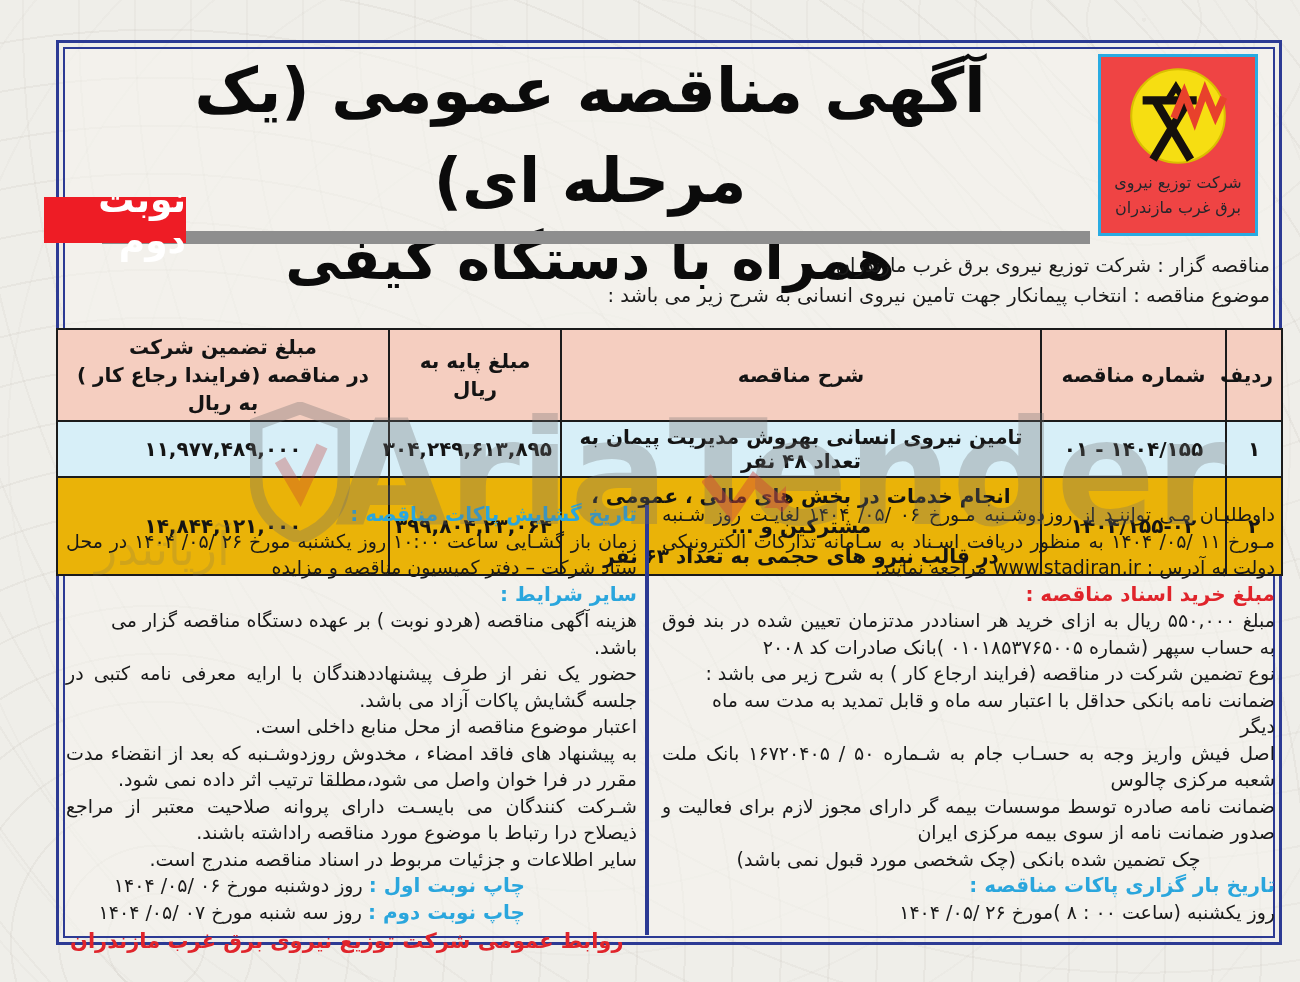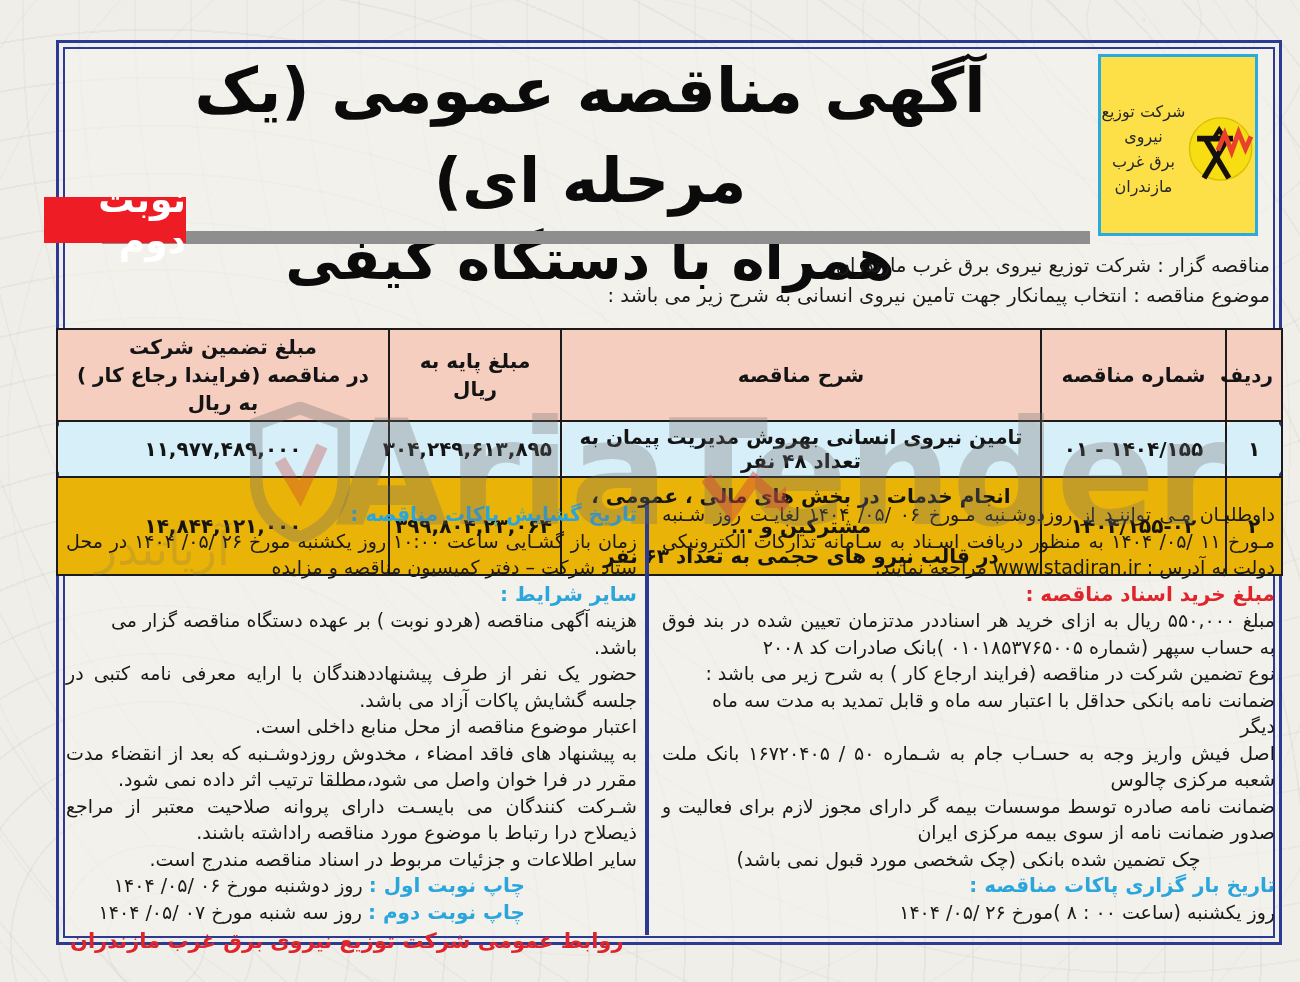--- a/index.html
+++ b/index.html
@@ -19,40 +19,40 @@
   .frame-outer { left:56px; top:40px; width:1226px; height:905px; border:3px solid #2c3a94; z-index:1; }
   .frame-inner { left:63px; top:47px; width:1212px; height:891px; border:2px solid #2c3a94;
                  background:rgba(245,244,239,0.55); z-index:1; }
 
   
   .title-block { left:105px; top:46px; width:970px; text-align:center; z-index:3; color:#0b0b0b; }
   .title-l1 { font-size:62px; font-weight:bold; line-height:1.45; letter-spacing:-1px; }
   .title-l2 { font-size:56px; font-weight:bold; line-height:1.2; letter-spacing:-1px; }
 
   .logo-box { left:1098px; top:54px; width:160px; height:182px; border:3px solid #29abe2;
-              background:#fde047; z-index:3; display:flex; flex-direction:row; align-items:center;
+              background:#ef4444; z-index:3; display:flex; flex-direction:column; align-items:center;
               padding-top:7px; }
   .logo-box svg { width:104px; height:104px; }
   .logo-text { font-size:16px; color:#26262b; text-align:center; line-height:1.55; margin-top:3px; }
 
   .badge { left:44px; top:197px; width:142px; height:46px; background:#ee1c25; color:#ffffff;
            font-size:36px; font-weight:bold; display:flex; align-items:center; justify-content:center;
            z-index:4; }
   .gray-bar { left:102px; top:231px; width:988px; height:13px; background:#8e8e8e; z-index:3; }
 
   .intro { left:120px; top:251px; width:1150px; text-align:right; font-size:19.5px; line-height:1.55;
            color:#1b1b1b; z-index:3; }
 
   
   table.tender { position:absolute; left:56px; top:328px; width:1225px; border-collapse:collapse;
                  z-index:3; direction:rtl; table-layout:fixed; }
   table.tender th, table.tender td { border:2px solid #1b1b1b; font-weight:bold; color:#141414;
                  text-align:center; vertical-align:middle; padding:3px 8px; }
   table.tender thead th { background:#f5cec0; font-size:20px; height:62px; white-space:pre-line; line-height:1.4; }
-  tr.row-blue   td { background:#d7eff8; height:44px; font-size:20px;border-radius:10px; }
+  tr.row-blue   td { background:#d7eff8; height:44px; font-size:20px; }
   tr.row-salmon td { background:#eab308; height:67px; font-size:20px; white-space:pre-line; line-height:1.5; }
   .num { direction:ltr; unicode-bidi:isolate; }
 
   
   .divider { left:645px; top:505px; width:4px; height:430px; border-left:2px solid #2c3a94;
              border-right:2px solid #2c3a94; z-index:3; }
   .col { z-index:3; font-size:19px; line-height:26.5px; text-align:justify; color:#191919; }
   .col-right { left:662px; top:501px; width:613px; }
   .col-left  { left:66px;  top:501px; width:571px; }
   .h-red  { color:#e0242b; font-weight:bold; font-size:20px; text-align:right; }

